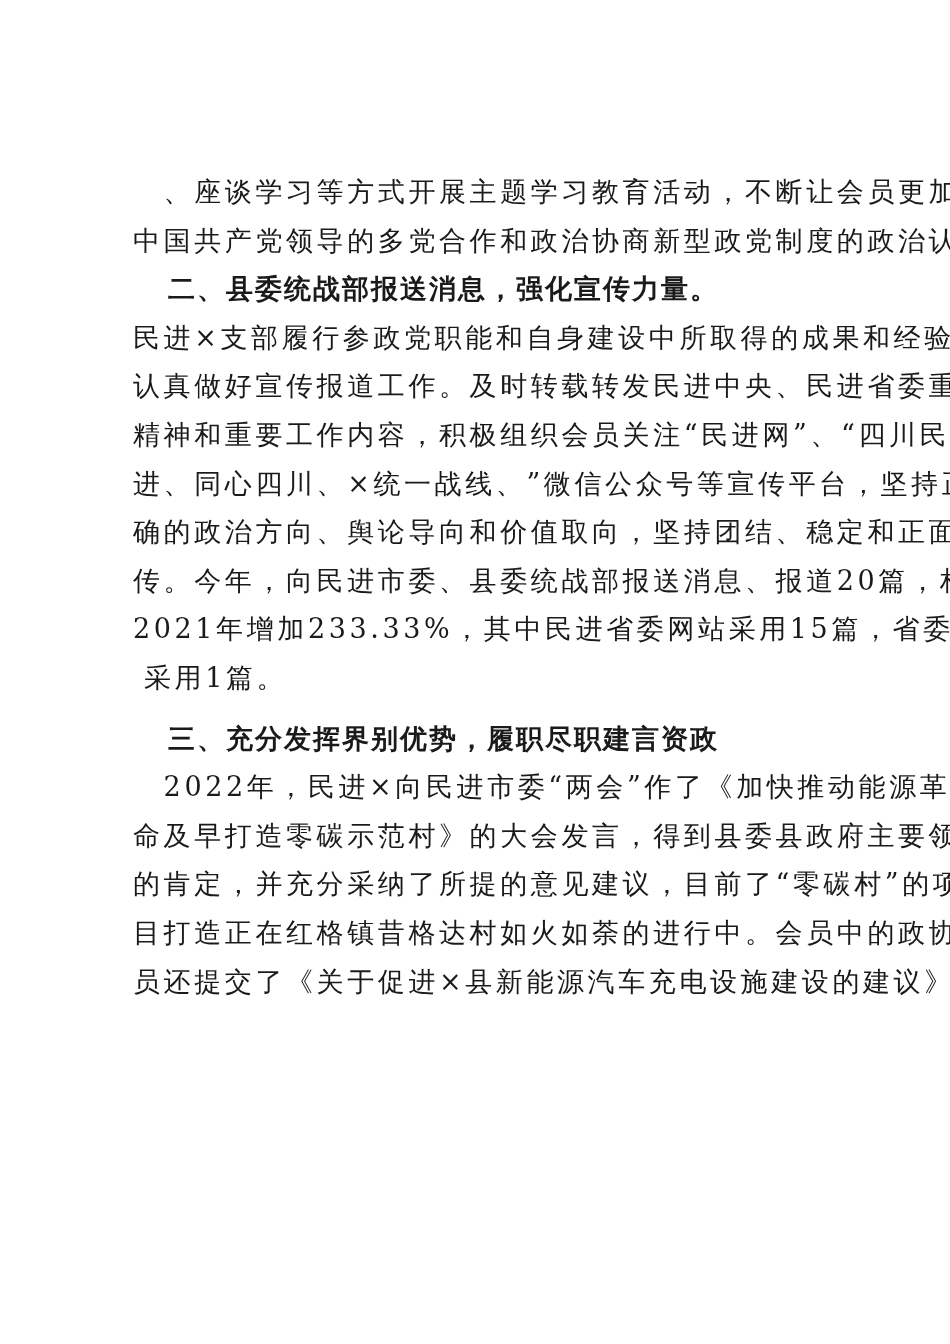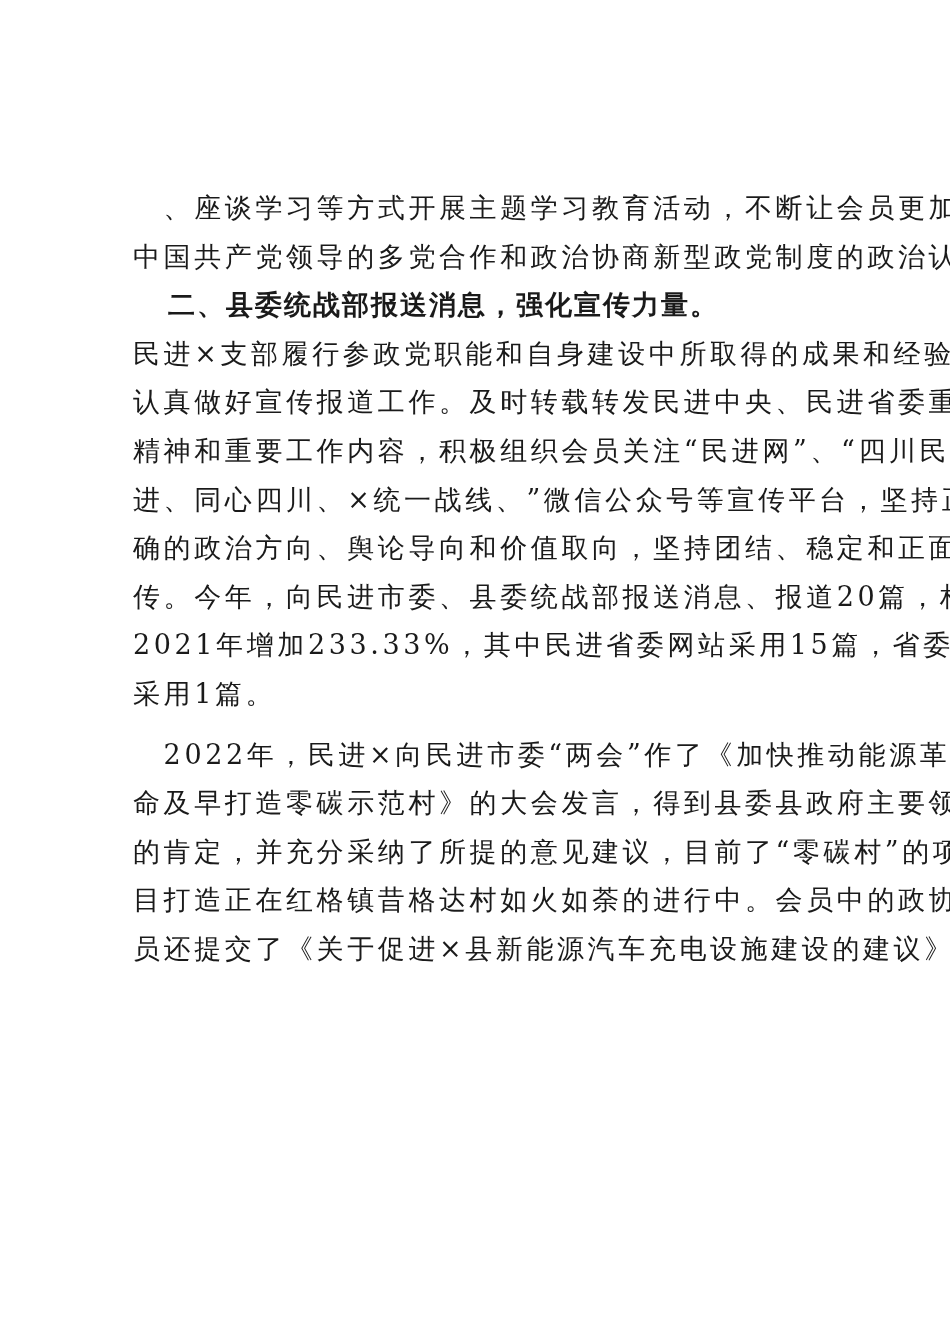--- a/index.html
+++ b/index.html
@@ -11,34 +11,35 @@
       width: 950px;
       height: 1344px;
       position: relative;
       overflow: hidden;
       font-family: "DejaVu Serif", "Liberation Serif", serif;
       color: #1a1a1a;
     }
     .page {
       position: absolute;
       left: 133px;
-      top: 184px;
+      top: 168px;
       width: 712px;
     }
     .line {
       height: 48.6px;
       line-height: 48.6px;
       font-size: 27px;
       white-space: nowrap;
       letter-spacing: 3.6px;
       text-align: justify;
       text-align-last: justify;
     }
     .line.last {
       text-align-last: left;
+      margin-left: 11px;
     }
     .heading {
       font-weight: bold;
       font-family: "DejaVu Sans", "Liberation Sans", sans-serif;
       text-align-last: left;
       padding-left: 35px;
       letter-spacing: 2px;
     }
     .spacer {
       height: 12px;
@@ -62,20 +63,21 @@
     <div class="line">精神和重要工作内容，积极组织会员关注“民进网”、“四川民</div>
     <div class="line">进、同心四川、×统一战线、”微信公众号等宣传平台，坚持正</div>
     <div class="line">确的政治方向、舆论导向和价值取向，坚持团结、稳定和正面宣</div>
     <div class="line">传。今年，向民进市委、县委统战部报送消息、报道20篇，相比</div>
     <div class="line">2021年增加233.33%，其中民进省委网站采用15篇，省委统战部</div>
     <div class="line last">采用1篇。</div>
   </div>
 
   <div class="spacer"></div>
 
+  <div class="line heading">三、充分发挥界别优势，履职尽职建言资政</div>
 
   <div>
     <div class="line">　2022年，民进×向民进市委“两会”作了《加快推动能源革</div>
     <div class="line">命及早打造零碳示范村》的大会发言，得到县委县政府主要领导</div>
     <div class="line">的肯定，并充分采纳了所提的意见建议，目前了“零碳村”的项</div>
     <div class="line">目打造正在红格镇昔格达村如火如荼的进行中。会员中的政协委</div>
     <div class="line">员还提交了《关于促进×县新能源汽车充电设施建设的建议》、</div>
   </div>
 
 </div>

